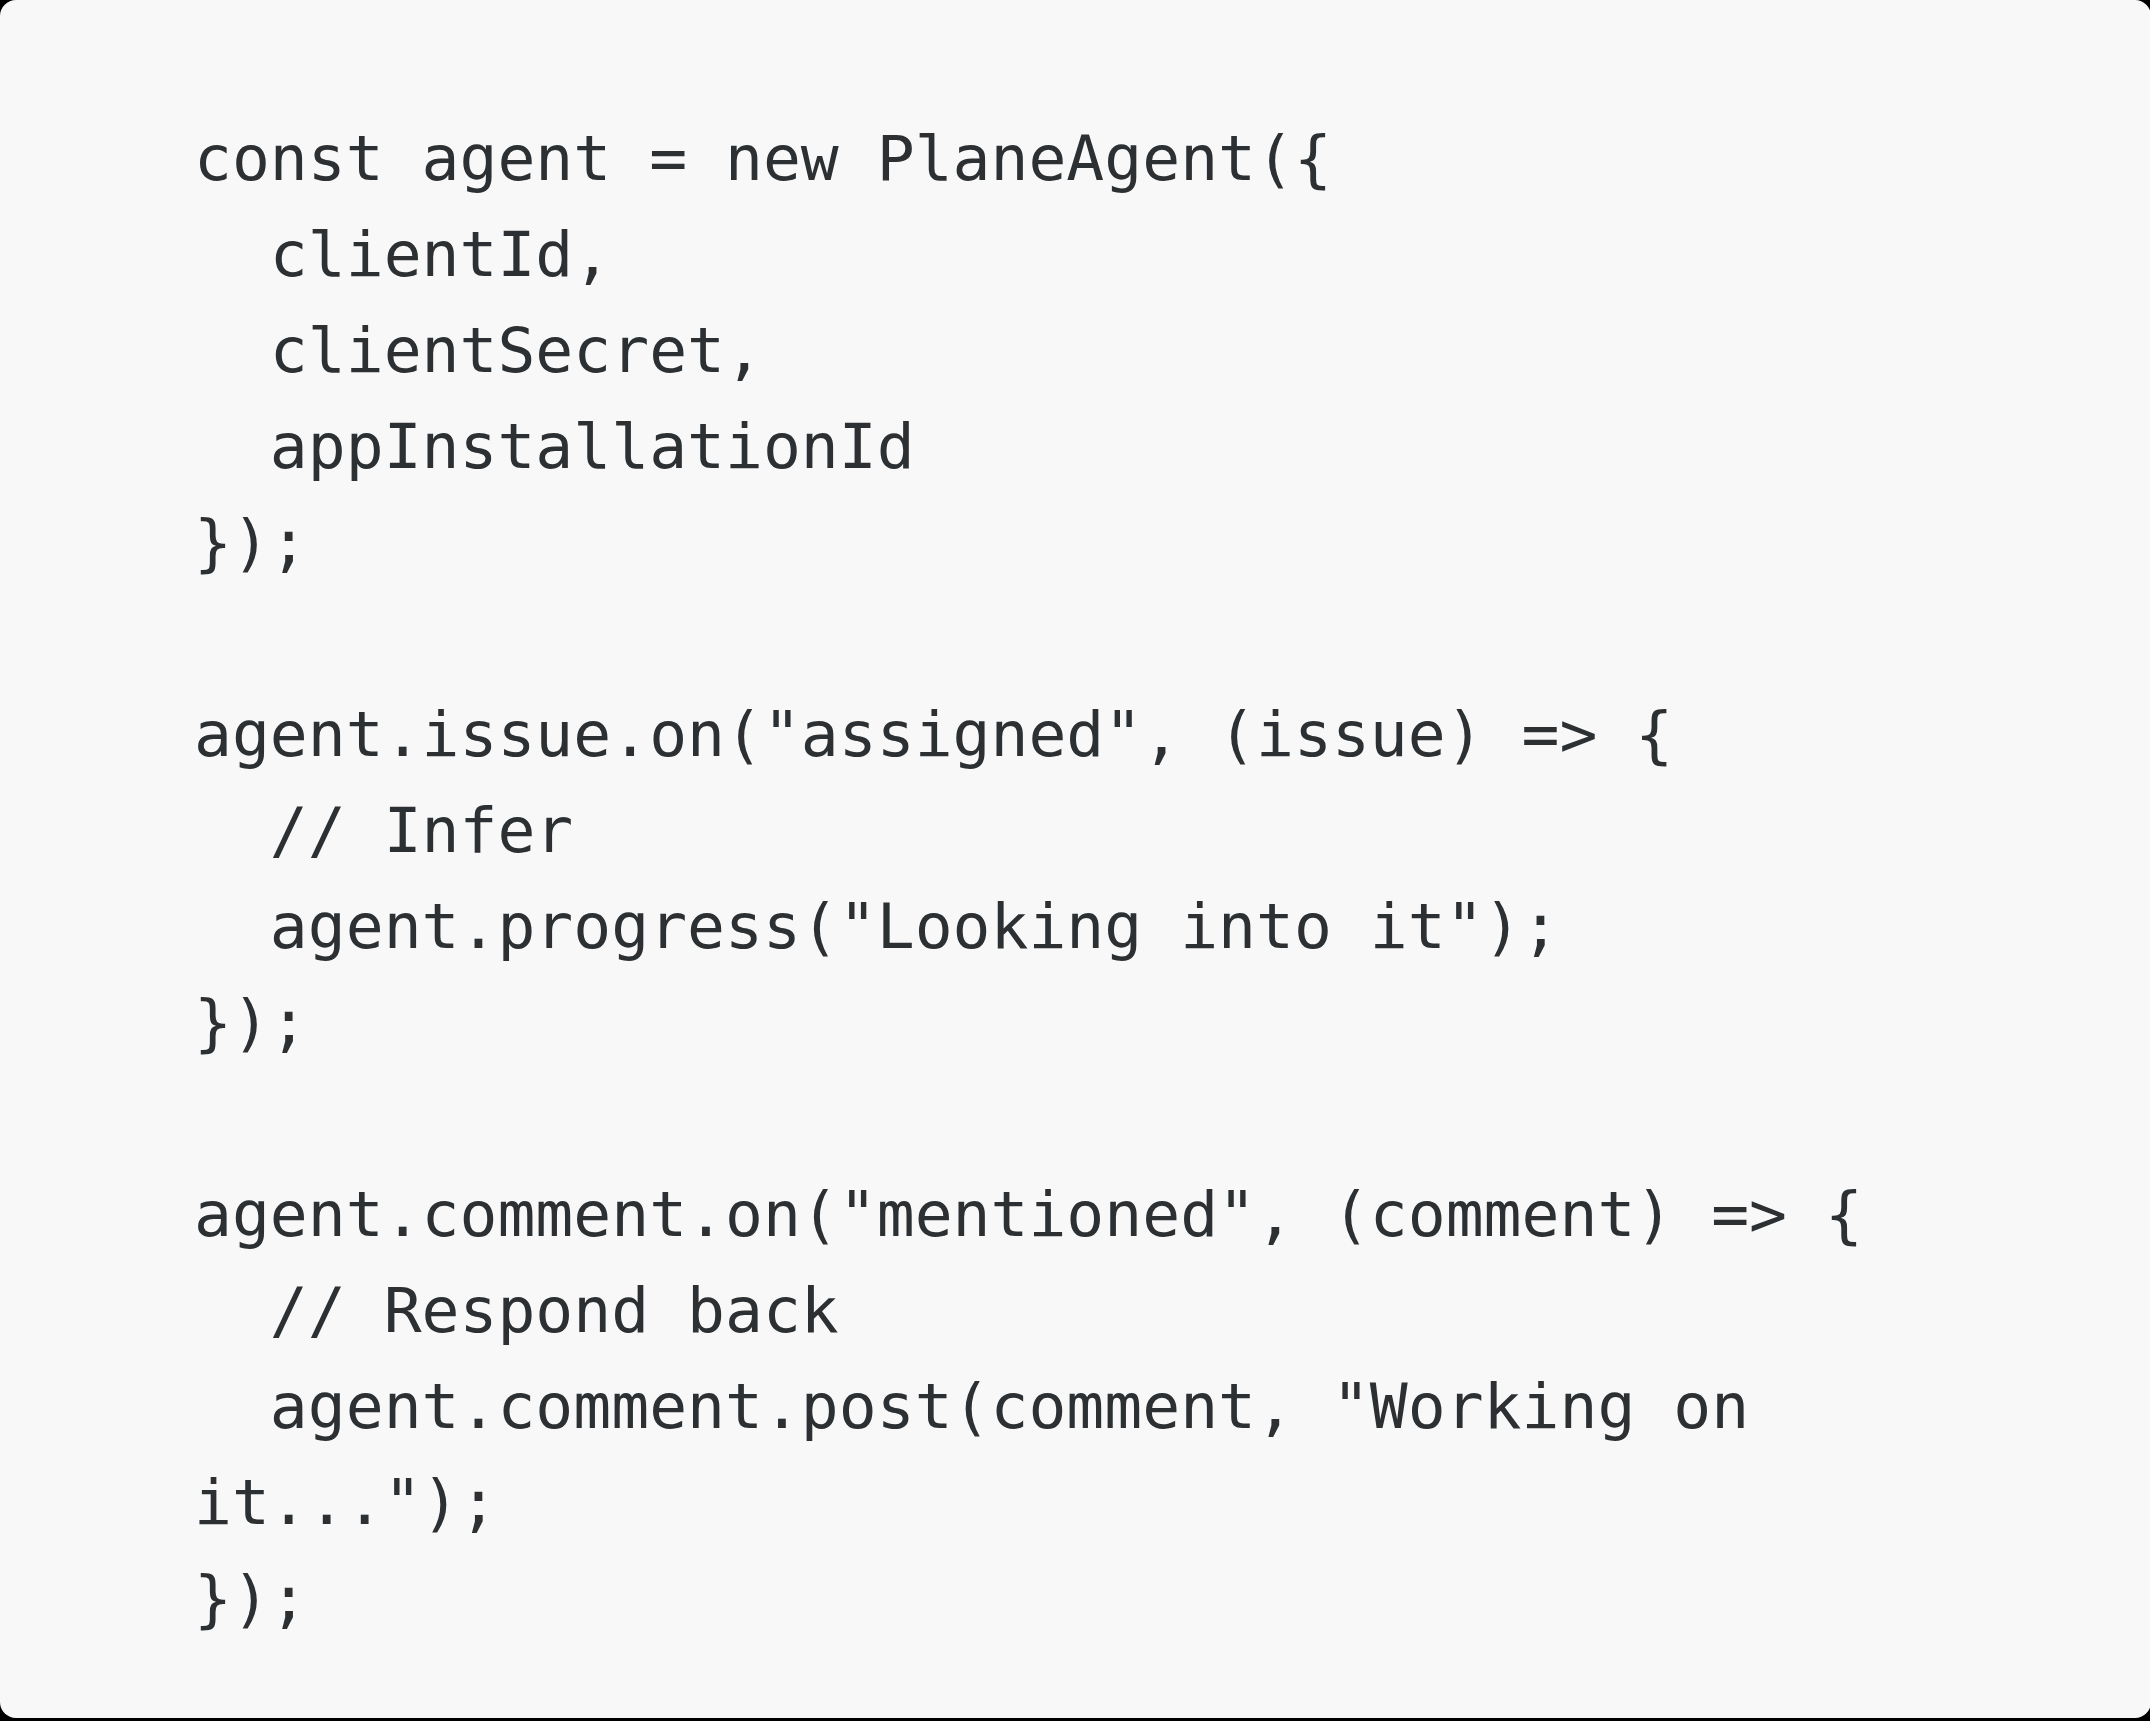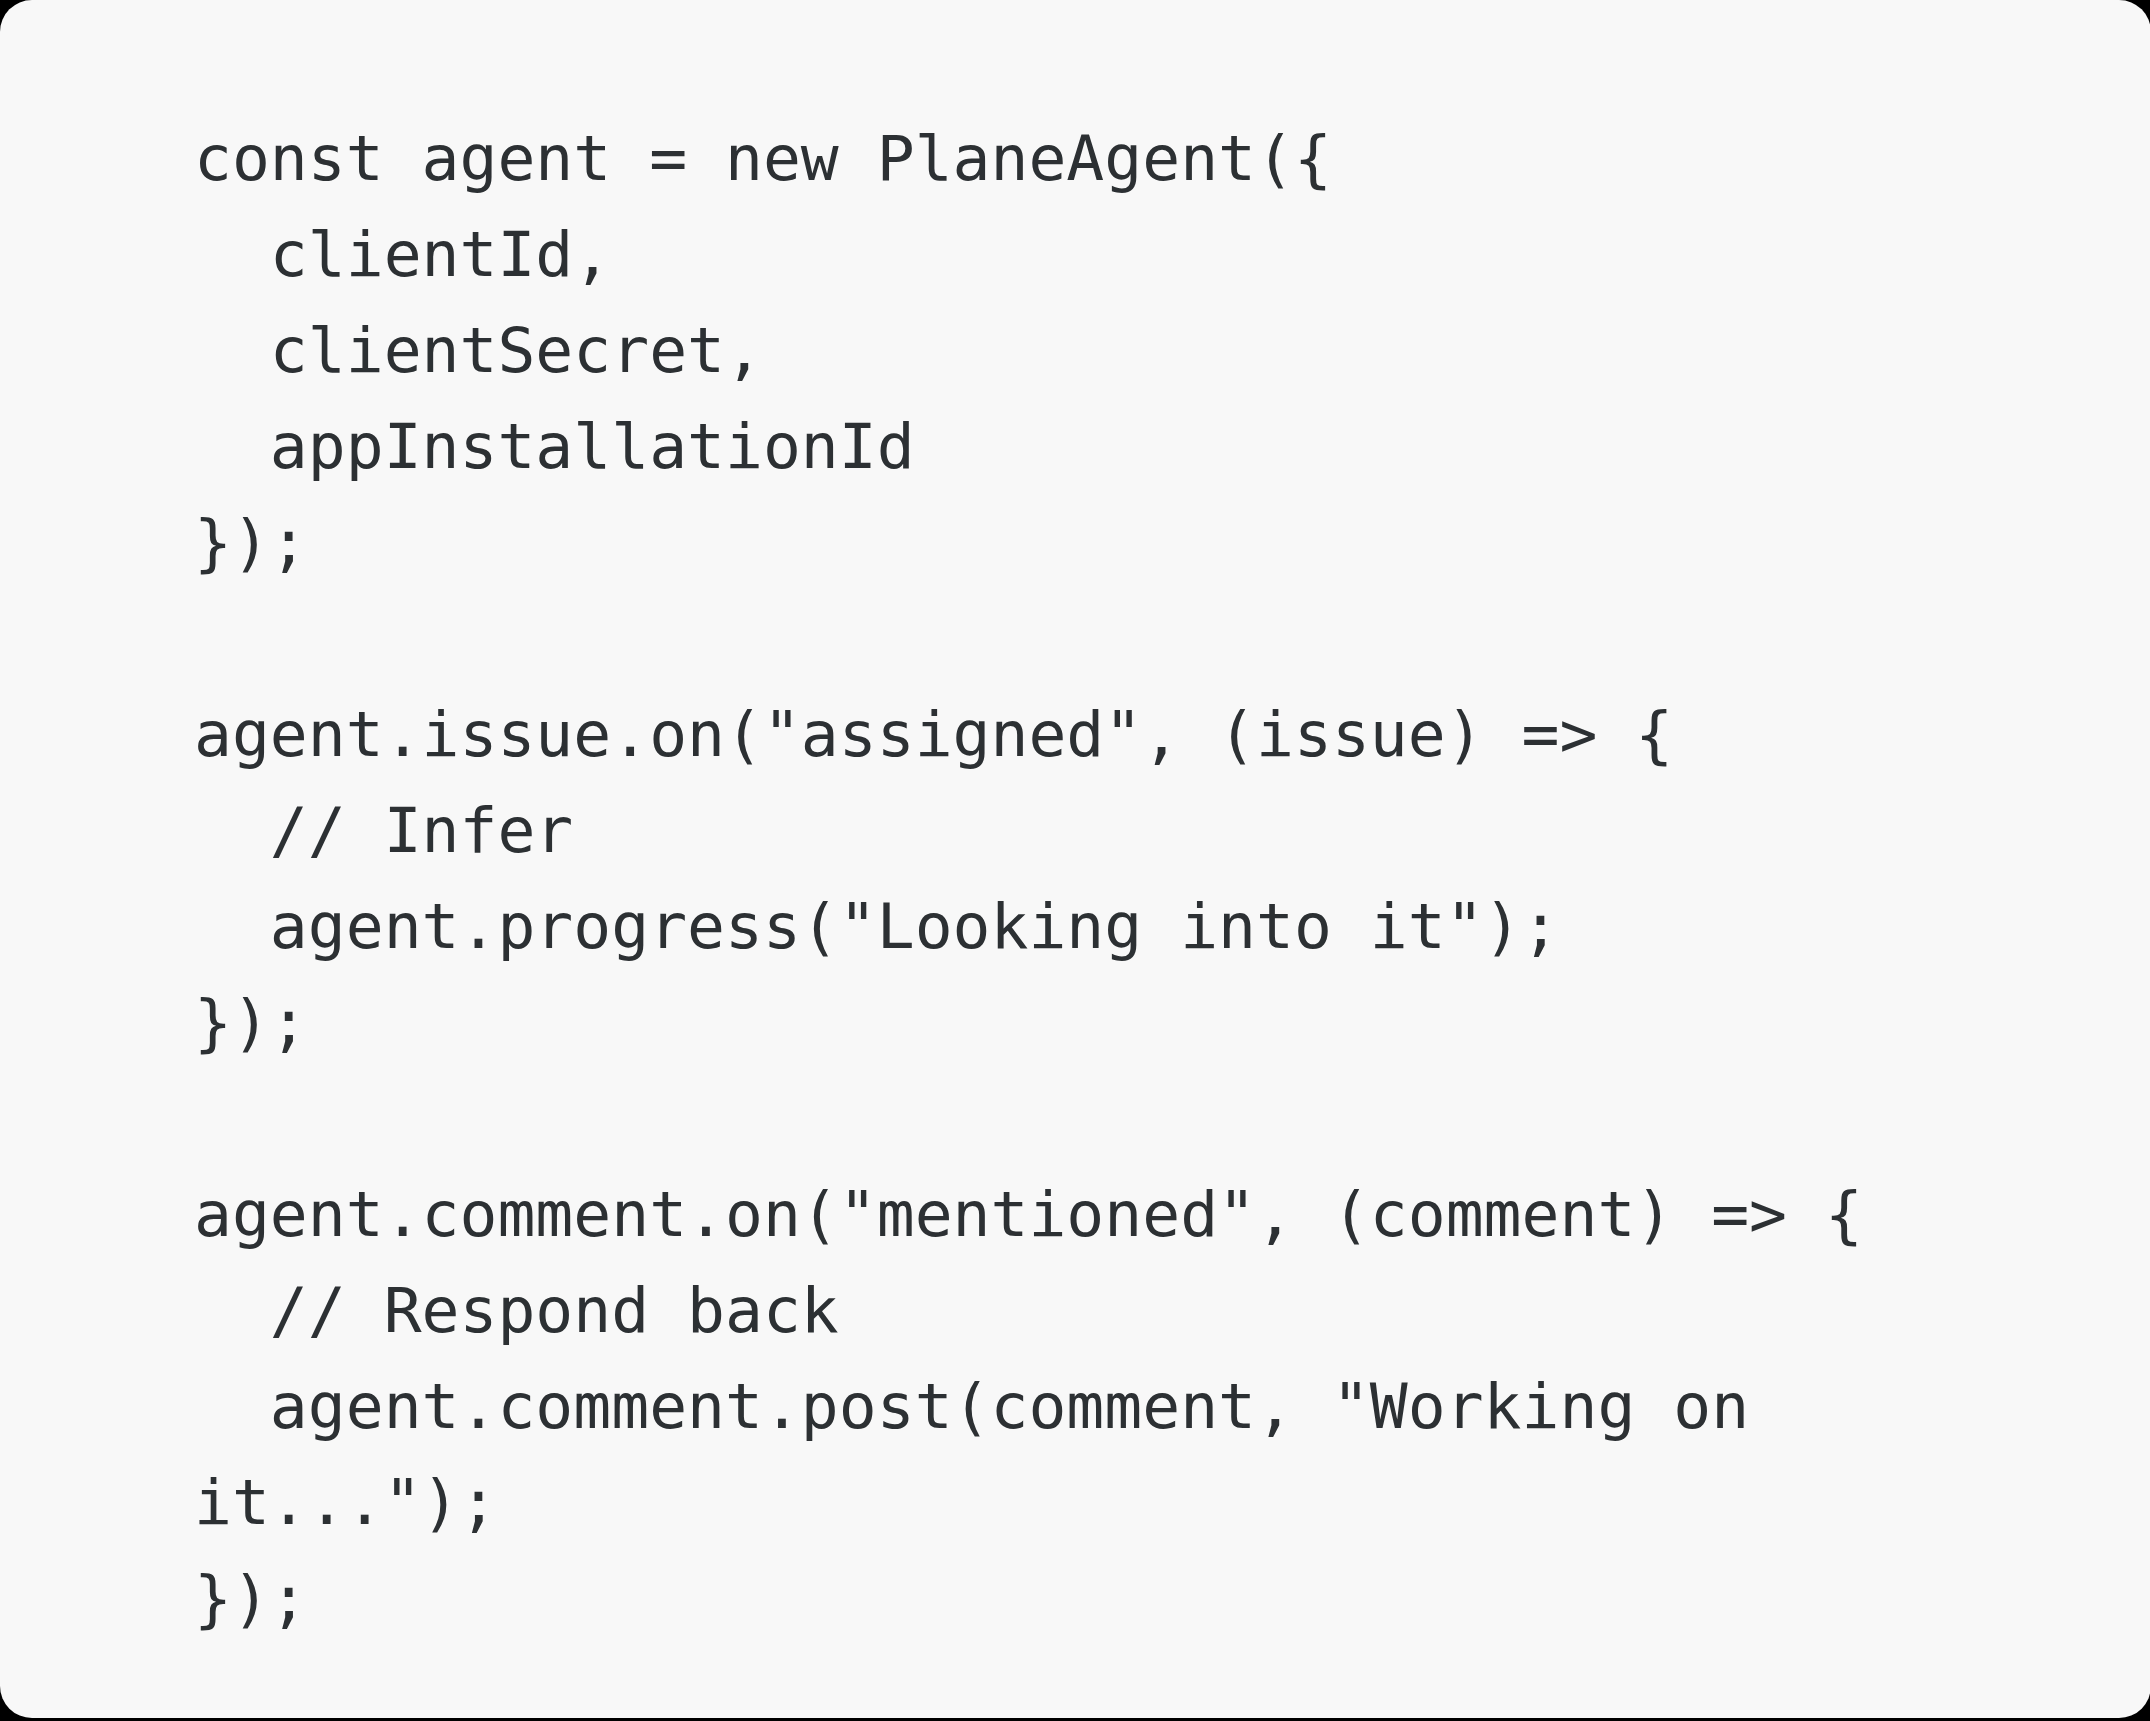--- a/index.html
+++ b/index.html
@@ -10,21 +10,21 @@
     background: var(--page-bg, #000000);
     overflow: hidden;
   }
   .code-card {
     position: absolute;
     top: 0;
     left: 0;
     width: 2151px;
     height: 1718px;
     background: var(--card-bg, #f8f8f8);
-    border-radius: 32px;
+    border-radius: 16px;
     box-sizing: border-box;
   }
   .code-block {
     margin: 0;
     padding: 111px 192px 0 194px;
     font-family: "DejaVu Sans Mono", "Liberation Mono", monospace;
     font-size: 63px;
     line-height: 96px;
     font-weight: 500;
     letter-spacing: 0px;

